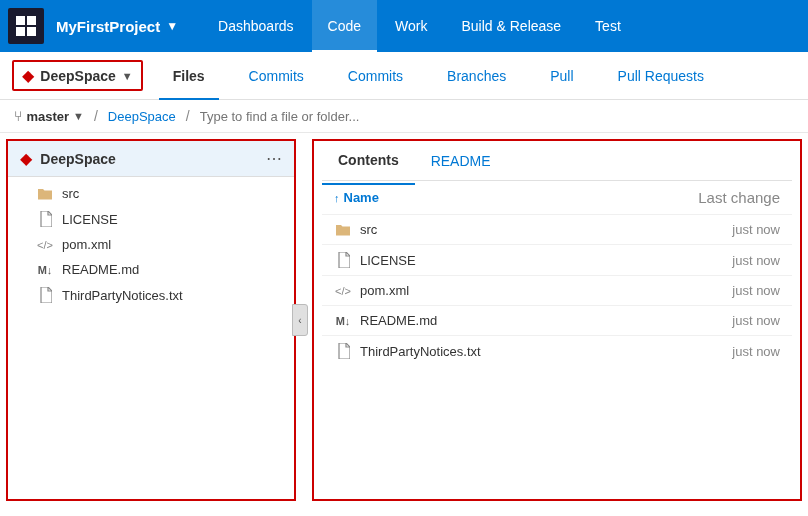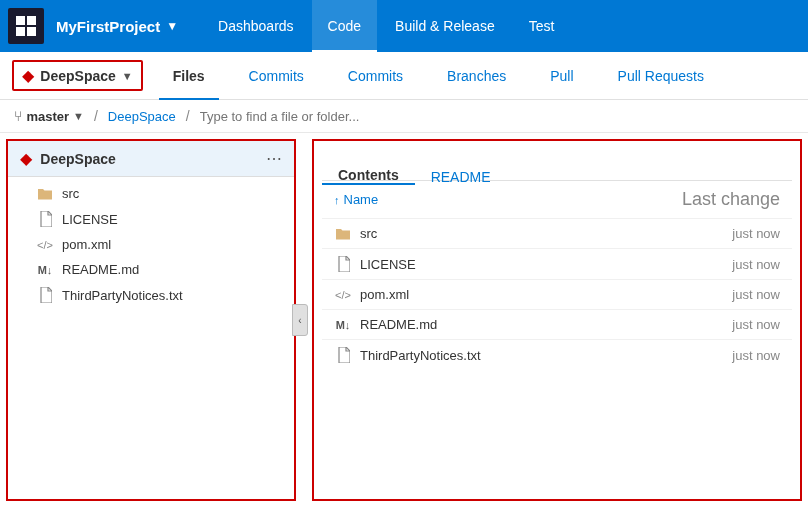--- a/index.html
+++ b/index.html
@@ -231,40 +231,40 @@
       display: flex;
       align-items: center;
       border-bottom: 1px solid #e0e0e0;
       height: 40px;
       gap: 0;
     }
     .right-tab {
       font-size: 14px;
       padding: 0 16px;
       height: 48px;
-      display: flex; align-items: flex-end;
+      display: flex; align-items: center;
       cursor: pointer;
       color: #0078d4;
     }
     .right-tab.active {
       color: #333;
       font-weight: 600;
       border-bottom: 2px solid #0078d4;
     }
     .file-table-header {
       display: flex;
       align-items: center;
       padding: 8px 12px;
       font-size: 13px;
       color: #0078d4;
       gap: 4px;
     }
     .sort-icon { font-size: 11px; }
-    .col-name { flex: 1; }
-    .col-lastchange { width: 120px; text-align: right; color: #888; font-size: 18px; }
+    .col-name { flex: 1; font-weight: bold; }
+    .col-lastchange { width: 120px; text-align: right; color: #888; font-size: 15px; }
     .file-row {
       display: flex;
       align-items: center;
       padding: 7px 12px;
       border-top: 1px solid #f0f0f0;
       cursor: pointer;
     }
     .file-row-icon { margin-right: 8px; font-size: 14px; width: 18px; display: inline-flex; align-items: center; justify-content: center; }
     .file-row-name { flex: 1; font-size: 13px; color: #333; }
     .file-row-change { width: 120px; text-align: right; font-size: 13px; color: #888; }
@@ -282,20 +282,23 @@
     </svg>
   </div>
   <span class="top-nav-project">MyFirstProject</span>
   <span class="top-nav-chevron">▼</span>
   <div class="top-nav-items">
     <div class="top-nav-item">
       <span>Dashboards</span>
     </div>
     <div class="top-nav-item active">
       <span>Code</span>
+    </div>
+    <div class="top-nav-item">
+      <span>Work</span>
     </div>
     <div class="top-nav-item">
       <span>Build &amp; Release</span>
     </div>
     <div class="top-nav-item">
       <span>Test</span>
     </div>
   </div>
 </div>
 

